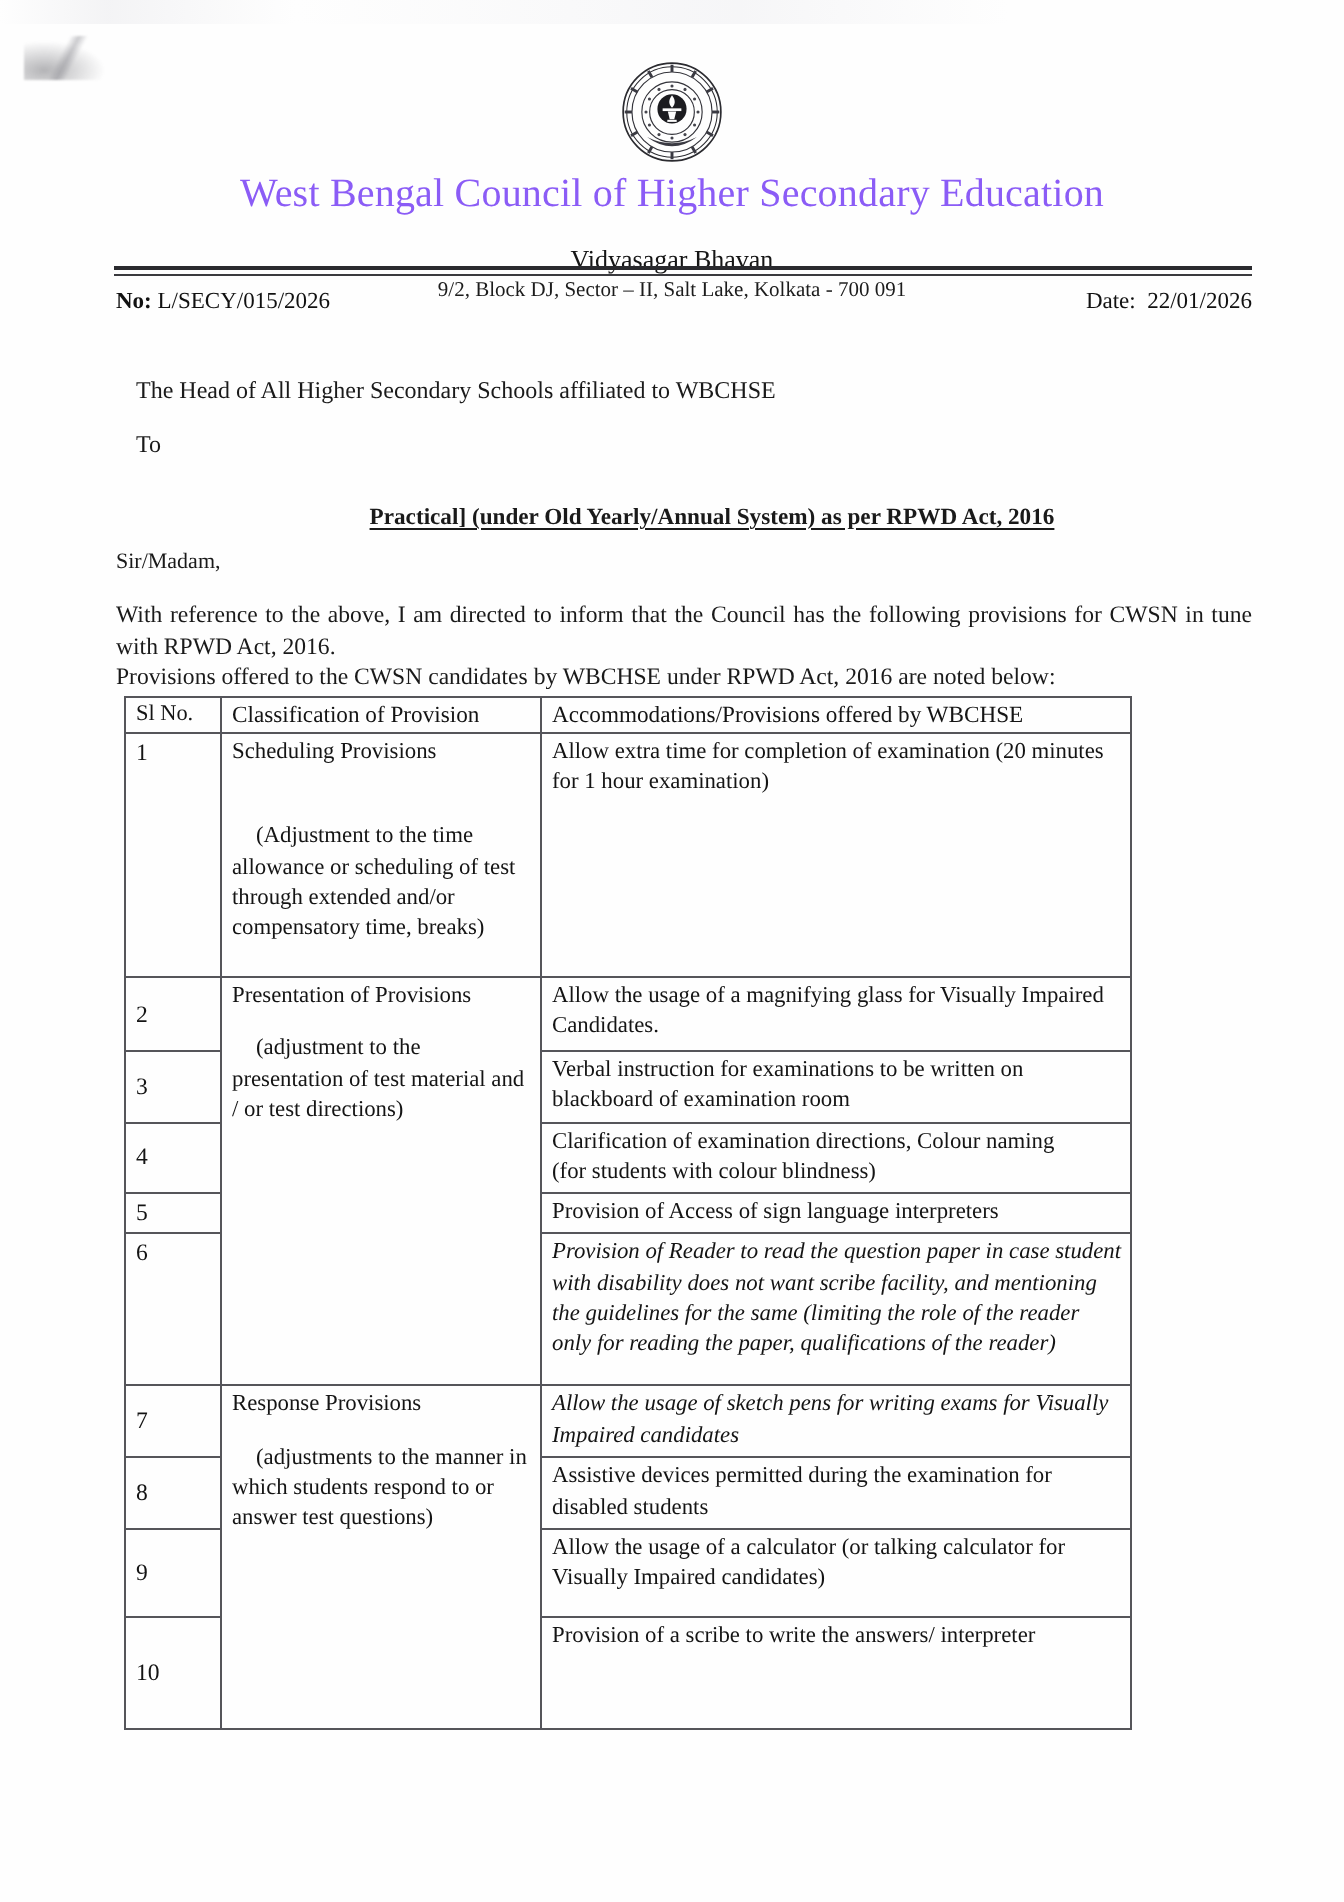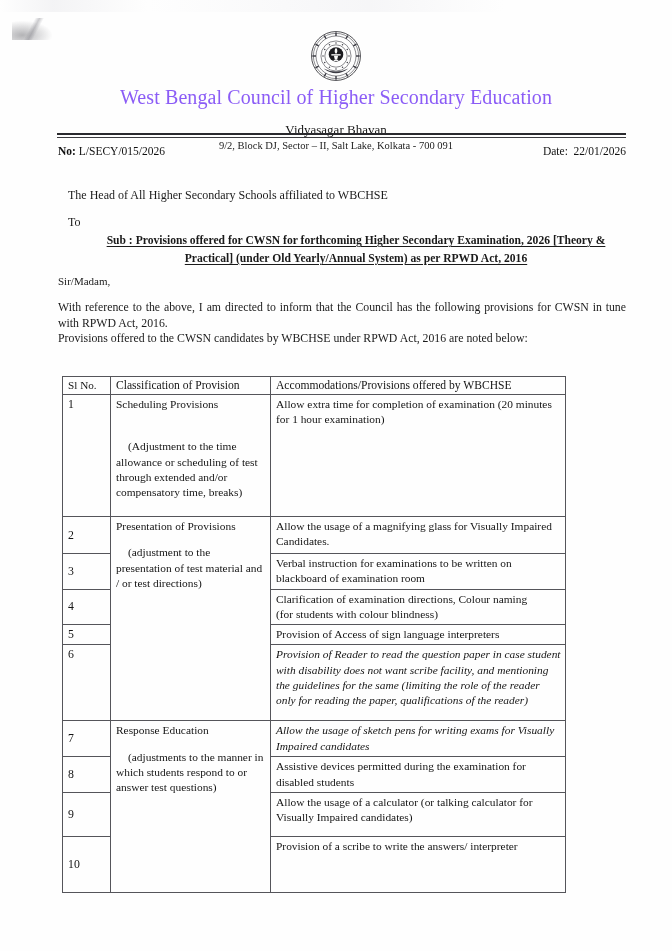--- a/index.html
+++ b/index.html
@@ -155,21 +155,21 @@
     right: 46px;
     top: 330px;
     font-size: 11.8px;
     line-height: 1.38;
   }
 
   
   .tbl {
     position: absolute;
     left: 62px;
-    top: 376px;
+    top: 348px;
     width: 504px;
     border-collapse: collapse;
     table-layout: fixed;
     font-size: 11.4px;
   }
   .tbl td, .tbl th {
     border: 1px solid #55555a;
     vertical-align: top;
     padding: 2px 4px 2px 5px;
     font-weight: normal;
@@ -298,21 +298,21 @@
     <div class="ref-date">
       <span>Date:</span>
       &nbsp;<span>22/01/2026</span>
     </div>
   </div>
 
   <div class="to-line">To</div>
   <div class="addressee">The Head of All Higher Secondary Schools affiliated to WBCHSE</div>
 
   <div class="subject">
-    <span>Sub : Provisions offered for CWSN for forthcoming Higher Secondary Examination, 2026 [Theory &amp;</span><br>
+    <br>
     <span>Practical] (under Old Yearly/Annual System) as per RPWD Act, 2016</span>
   </div>
 
   <div class="salutation">Sir/Madam,</div>
   <div class="body-para">With reference to the above, I am directed to inform that the Council has the following provisions for CWSN in tune with RPWD Act, 2016.</div>
   <div class="body-para2">Provisions offered to the CWSN candidates by WBCHSE under RPWD Act, 2016 are noted below:</div>
 
   <table class="tbl">
     <colgroup>
       <col class="col-sl">
@@ -361,21 +361,21 @@
         <td class="acc-cell">Provision of Access of sign language interpreters</td>
       </tr>
       <tr style="height:76px;">
         <td class="sl-cell">6</td>
         <td class="acc-cell top acc-just">Provision of Reader to read the question paper in case student with disability does not want scribe facility, and mentioning the guidelines for the same (limiting the role of the reader only for reading the paper, qualifications of the reader)</td>
       </tr>
 
       <tr style="height:36px;">
         <td class="sl-cell mid">7</td>
         <td class="cls-cell" rowspan="4">
-          <span class="cls-title tight">Response Education</span>
+          <span class="cls-title tight">Response Provisions</span>
           <span class="just">(adjustments to the manner in which students respond to or answer test questions)</span>
         </td>
         <td class="acc-cell top acc-just">Allow the usage of sketch pens for writing exams for Visually Impaired candidates</td>
       </tr>
       <tr style="height:34px;">
         <td class="sl-cell mid">8</td>
         <td class="acc-cell top">Assistive devices permitted during the examination for disabled students</td>
       </tr>
       <tr style="height:44px;">
         <td class="sl-cell mid">9</td>

